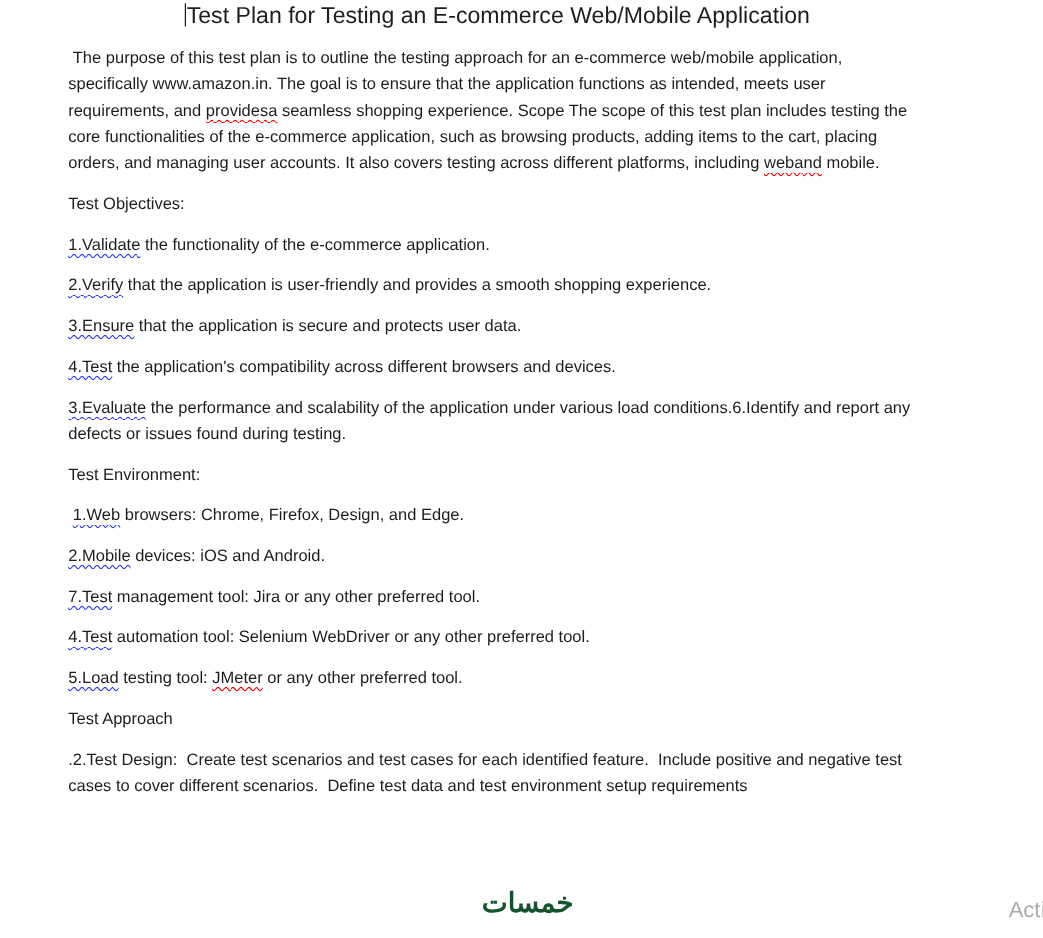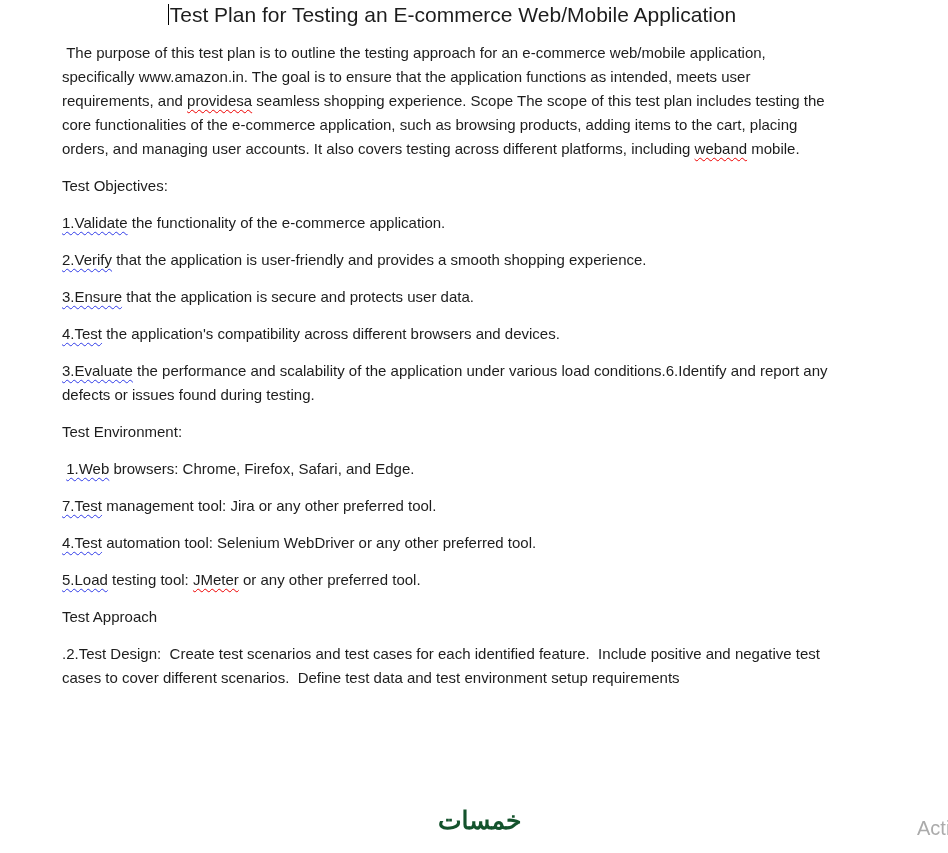--- a/index.html
+++ b/index.html
@@ -99,22 +99,23 @@
     <p class="para"><span class="mk-grammar">2.Verify</span><span> that the application is user-friendly and provides a smooth shopping experience.</span></p>
 
     <p class="para"><span class="mk-grammar">3.Ensure</span><span> that the application is secure and protects user data.</span></p>
 
     <p class="para"><span class="mk-grammar">4.Test</span><span> the application's compatibility across different browsers and devices.</span></p>
 
     <p class="para"><span class="mk-grammar">3.Evaluate</span><span> the performance and scalability of the application under various load conditions.6.Identify and report any defects or issues found during testing.</span></p>
 
     <p class="para"><span>Test Environment:</span></p>
 
-    <p class="para"><span> </span><span class="mk-grammar">1.Web</span><span> browsers: Chrome, Firefox, Safari, and Edge.</span></p>
+    <p class="para"><span> </span><span class="mk-grammar">1.Web</span><span> browsers: Chrome, Firefox, Design, and Edge.</span></p>
 
+    <p class="para"><span class="mk-grammar">2.Mobile</span><span> devices: iOS and Android.</span></p>
 
     <p class="para"><span class="mk-grammar">7.Test</span><span> management tool: Jira or any other preferred tool.</span></p>
 
     <p class="para"><span class="mk-grammar">4.Test</span><span> automation tool: Selenium WebDriver or any other preferred tool.</span></p>
 
     <p class="para"><span class="mk-grammar">5.Load</span><span> testing tool: </span><span class="mk-spell">JMeter</span><span> or any other preferred tool.</span></p>
 
     <p class="para"><span>Test Approach</span></p>
 
 

